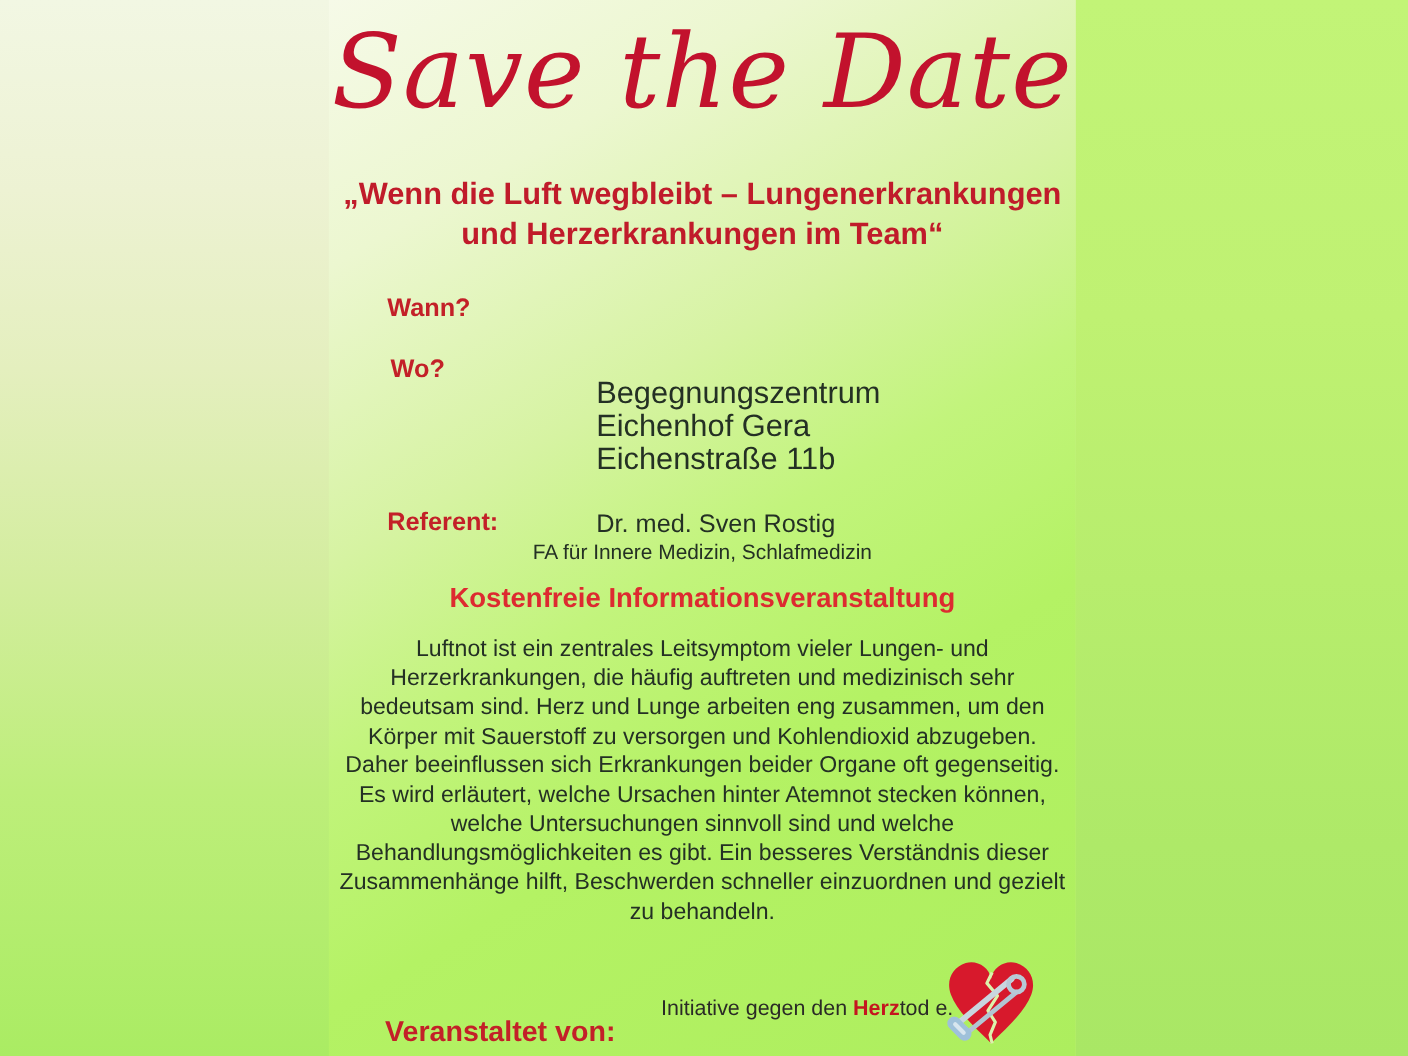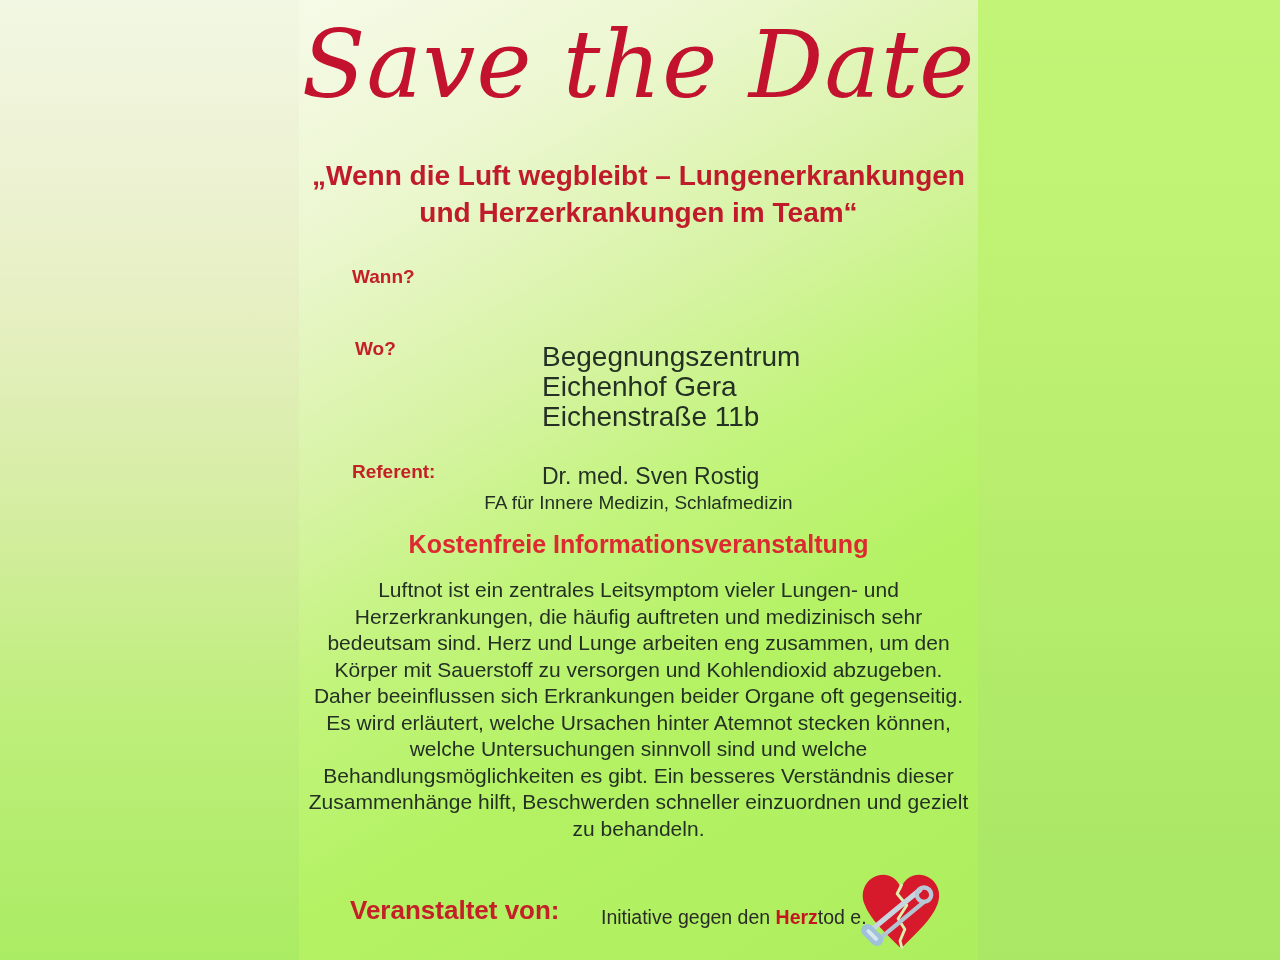--- a/index.html
+++ b/index.html
@@ -46,31 +46,31 @@
 
   .headline{
     left:8px;top:157px;width:663px;
     text-align:center;
     font-size:28px;font-weight:bold;
     line-height:37px;
     color:#c01b2a;
   }
 
   .row-label{
-    font-size:19px;font-weight:bold;color:#c32028;
+    font-size:23px;font-weight:bold;color:#c32028;
     white-space:nowrap;
   }
   .dark{color:#243024;}
 
   .lbl-wann{left:53px;top:266px;}
   .val-wann{
     left:240px;top:267px;width:200px;
     text-align:center;font-size:23px;line-height:30px;
   }
-  .lbl-wo{left:56px;top:338px;}
+  .lbl-wo{left:56px;top:322px;}
   .val-wo{
     left:243px;top:342px;width:300px;
     text-align:left;font-size:28px;line-height:30px;
   }
   .lbl-referent{left:53px;top:461px;}
   .val-referent{
     left:243px;top:462px;width:300px;
     text-align:left;font-size:23px;line-height:28px;
   }
   .fa-line{
@@ -86,21 +86,21 @@
   }
 
   .body-par{
     left:9px;top:577px;width:661px;
     text-align:center;
     font-size:21px;line-height:26.5px;
     color:#243024;
   }
 
   .org-label{
-    left:51px;top:895px;
+    left:51px;top:922px;
     font-size:26px;font-weight:bold;color:#c32028;
     white-space:nowrap;
   }
   .org-name{
     left:302px;top:906px;
     font-size:19.5px;color:#2a2a26;
     white-space:nowrap;
   }
   .org-name b{color:#c4161f;font-weight:bold;}
 

